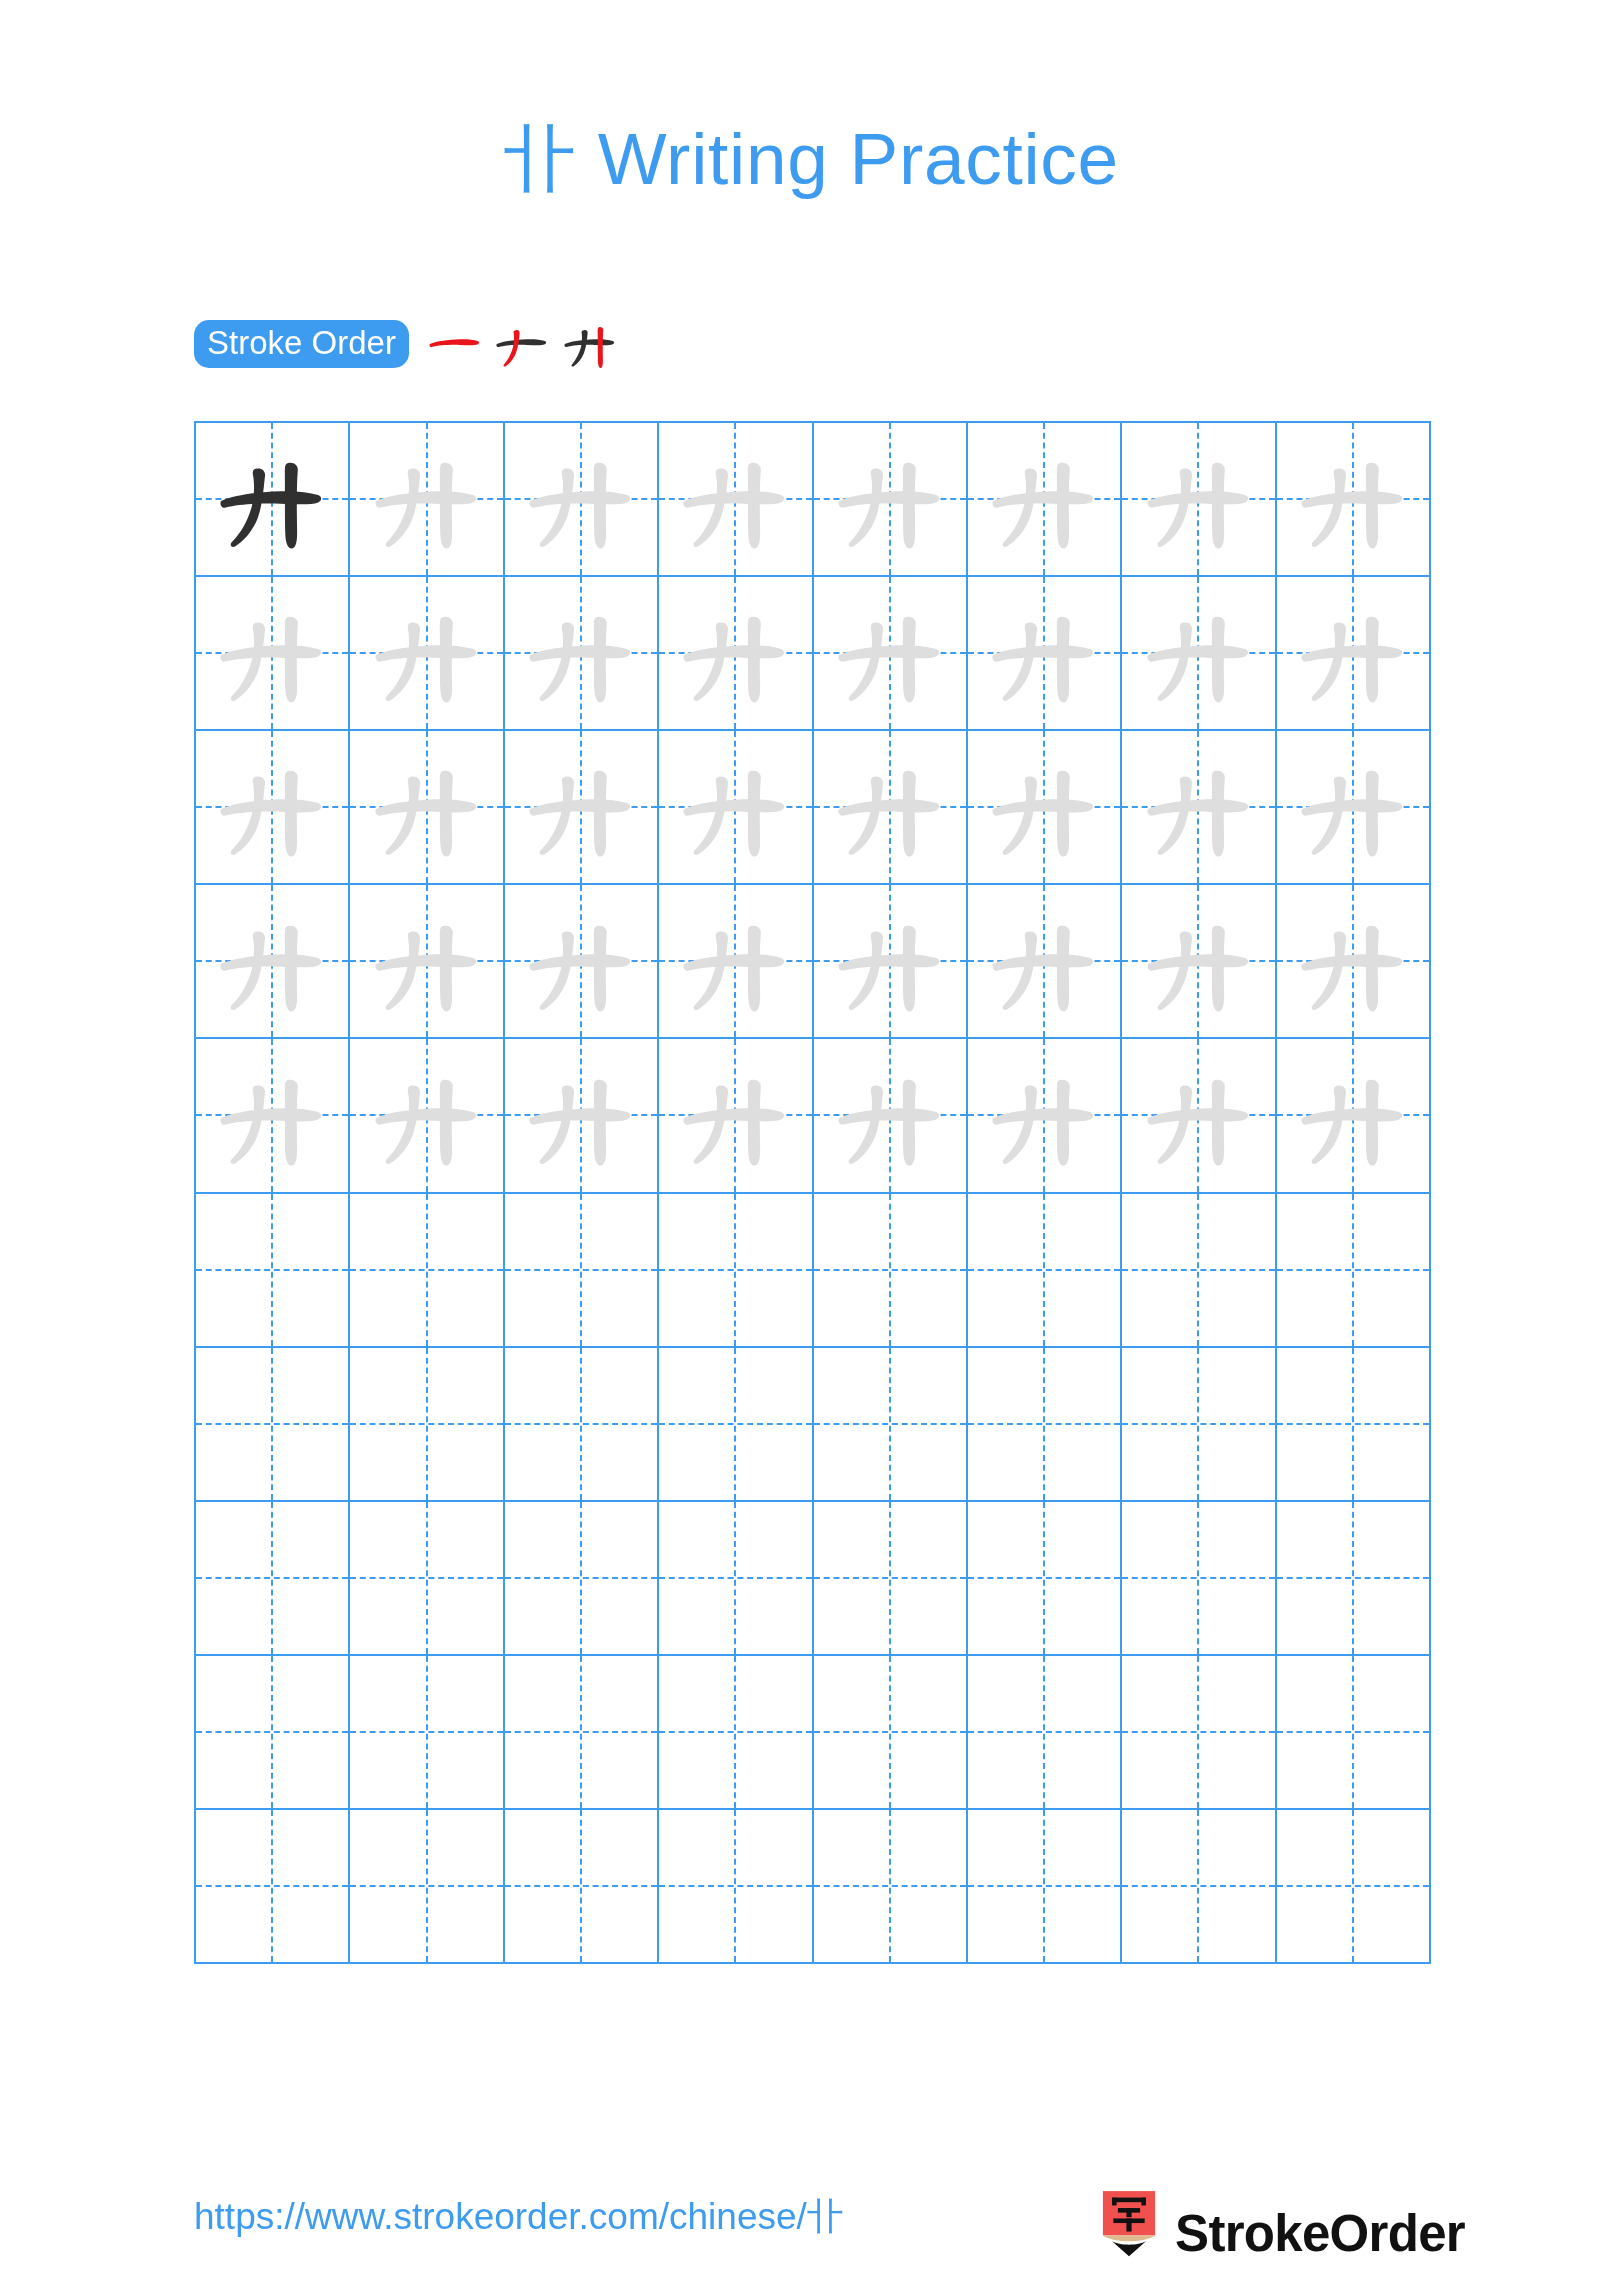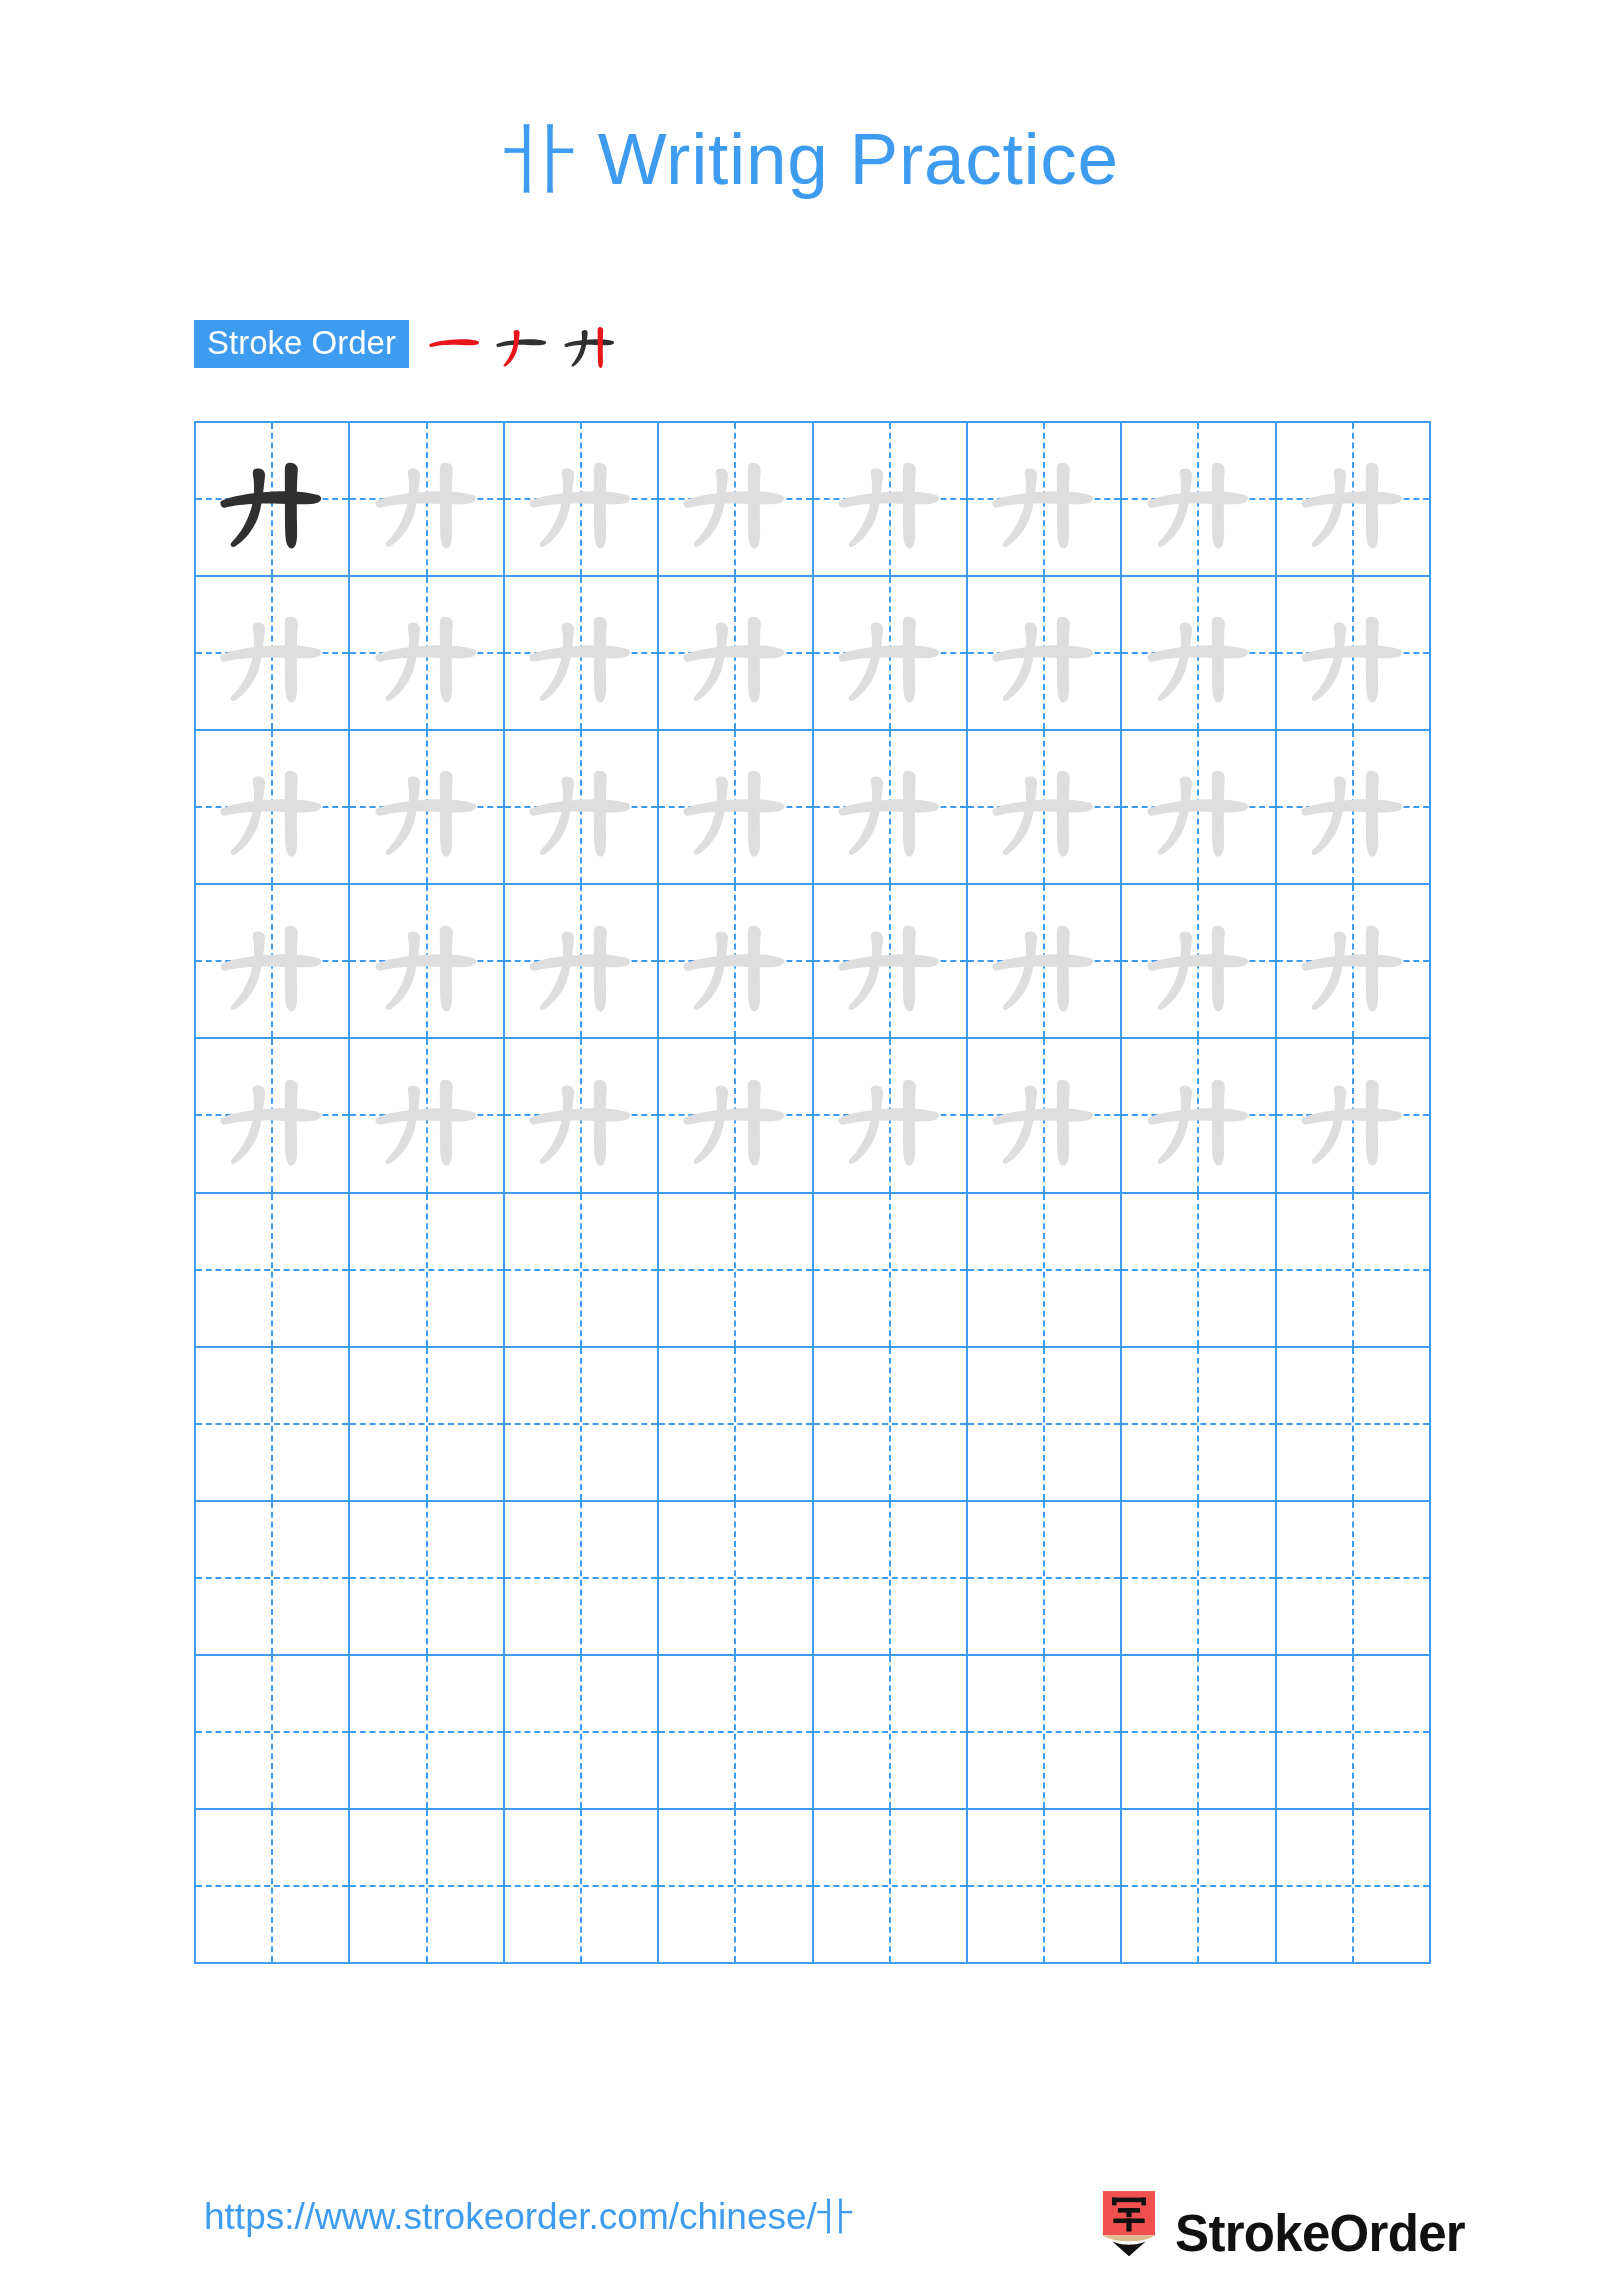--- a/index.html
+++ b/index.html
@@ -47,21 +47,21 @@
     display: flex;
     align-items: center;
     height: 54px;
   }
   .so-badge {
     background: #3d9bf0;
     color: #ffffff;
     font-size: 33px;
     font-weight: 400;
     padding: 5.9px 13px 8.5px 13px;
-    border-radius: 0;
+    border-radius: 15px;
     line-height: 1;
     white-space: nowrap;
   }
   .so-steps {
     display: flex;
     align-items: center;
     margin-left: 15.7px;
   }
   .so-step {
     width: 60px;
@@ -119,21 +119,21 @@
     width: 76%;
     height: 76%;
     display: block;
   }
   .glyph.dark  path, .glyph.dark  g { fill: #303030; }
   .glyph.light path, .glyph.light g { fill: #dedede; }
 
   
   .footer-url {
     position: absolute;
-    left: 204px;
+    left: 194px;
     top: 2184px;
     color: #3d9bf0;
     font-size: 37px;
     font-weight: 400;
     white-space: nowrap;
     text-decoration: none;
     letter-spacing: 0px;
   }
   .footer-logo {
     position: absolute;

